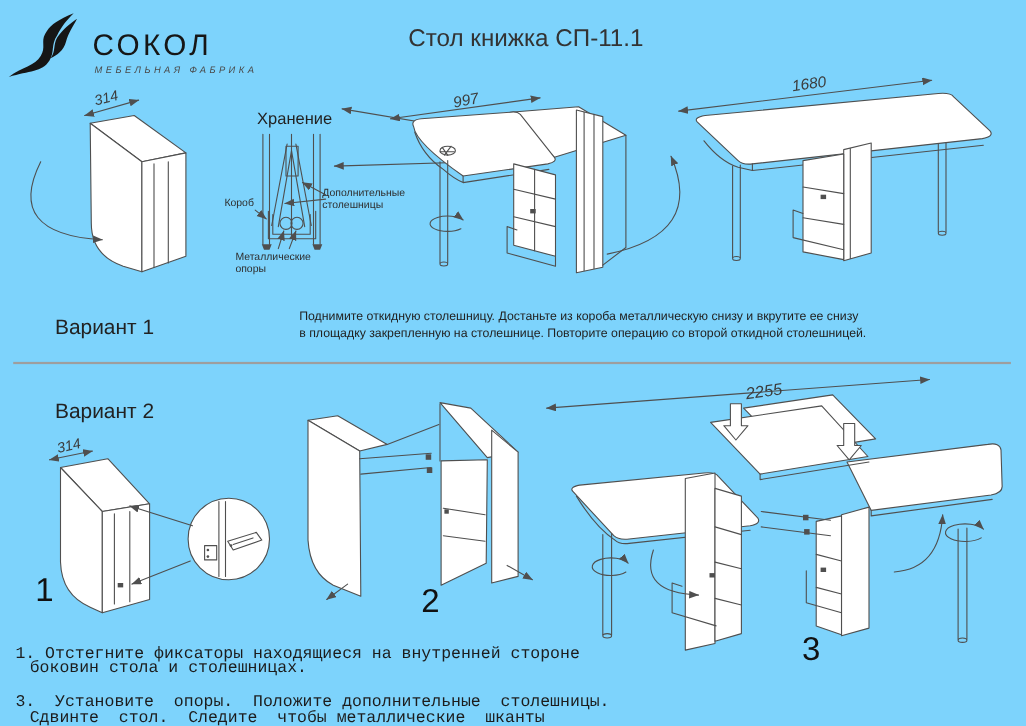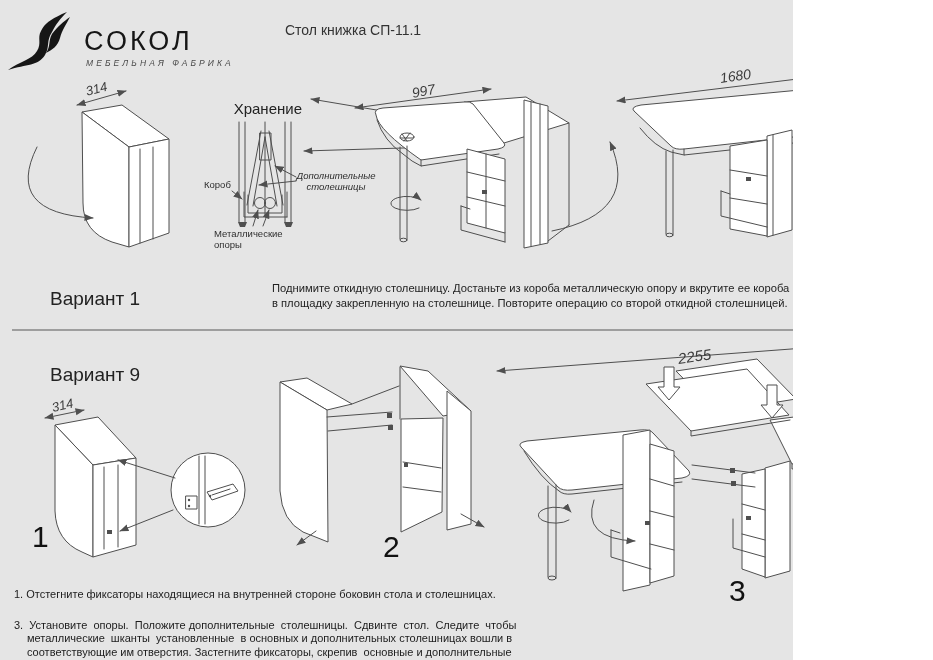--- a/index.html
+++ b/index.html
@@ -1,29 +1,29 @@
 <!DOCTYPE html>
 <html><head>
 <meta charset="utf-8">
 <style>
   html,body{margin:0;padding:0;background:#fff;}
-  .canvas{position:relative;width:793px;height:660px;background:#e5e5e5;overflow:hidden;
+  .canvas{position:relative;width:933px;height:660px;background:#7dd3fc;overflow:hidden;
           font-family:"Liberation Sans",sans-serif;color:#1e1e1e;}
   .t{position:absolute;white-space:pre-line;}
   .brand-name{font-size:27px;font-weight:500;letter-spacing:3px;color:#161616;}
   .brand-sub{font-size:8.5px;letter-spacing:3.1px;color:#4a4a4a;}
-  .page-title{font-size:14px;color:#333;text-align:left;}
+  .page-title{font-size:22px;color:#333;text-align:right;}
   .heading{font-size:19px;color:#222;margin-top:12px;}
   .para{font-size:11.2px;line-height:15px;color:#222;white-space:pre-wrap;}
   .small-label{font-size:9.5px;line-height:11px;color:#2e2e2e;}
   .dim{font-size:13px;font-style:italic;color:#3c3c3c;transform-origin:left center;}
   .stepnum{font-size:30px;color:#111;}
   .divider{position:absolute;height:2px;background:#9e9e9e;}
-  .instr-item{font-size:11px;line-height:13.2px;color:#1c1c1c;white-space:pre-wrap;
-              padding-left:13px;text-indent:-13px;}
+  .instr-item{font-size:15px;line-height:13.2px;color:#1c1c1c;white-space:pre-wrap;
+              padding-left:13px;text-indent:-13px;font-family:Liberation Mono, monospace;}
   svg.art{position:absolute;left:0;top:0;}
   .ln{fill:none;stroke:#4f4f4f;stroke-width:1;stroke-linejoin:round;stroke-linecap:round;}
   .solid{fill:#ffffff;stroke:#4f4f4f;stroke-width:1;stroke-linejoin:round;}
   .ink{fill:#4f4f4f;stroke:none;}
 </style>
 </head>
 <body>
 
 <div class="canvas">
 
@@ -178,32 +178,32 @@
   <div class="t brand-name" style="left:84px;top:26px;">СОКОЛ</div>
   <div class="t brand-sub" style="left:86px;top:58px;font-style:italic;">МЕБЕЛЬНАЯ ФАБРИКА</div>
   <div class="t page-title" style="left:285px;top:22px;width:300px;">Стол книжка СП-11.1</div>
 
   <div class="t dim" style="left:86px;top:84px;transform:rotate(-14deg);">314</div>
   <div class="t dim" style="left:412px;top:85px;transform:rotate(-11deg);font-size:14px;">997</div>
   <div class="t dim" style="left:720px;top:70px;transform:rotate(-8deg);font-size:14px;">1680</div>
 
   <div class="t" style="left:226px;top:100px;width:76px;text-align:right;font-size:15px;color:#222;">Хранение</div>
   <div class="t small-label" style="left:204px;top:179px;">Короб</div>
-  <div class="t small-label" style="left:293px;top:170px;width:86px;text-align:center;font-style:italic;">Дополнительные
+  <div class="t small-label" style="left:293px;top:170px;width:86px;">Дополнительные
 столешницы</div>
   <div class="t small-label" style="left:214px;top:228px;width:80px;text-align:left;">Металлические
 опоры</div>
 
   <div class="t heading" style="left:50px;top:276px;">Вариант 1</div>
-  <div class="t para" style="left:272px;top:281px;width:545px;">Поднимите откидную столешницу. Достаньте из короба металлическую опору и вкрутите ее короба
+  <div class="t para" style="left:272px;top:281px;width:545px;">Поднимите откидную столешницу. Достаньте из короба металлическую снизу и вкрутите ее снизу
 в площадку закрепленную на столешнице. Повторите операцию со второй откидной столешницей.</div>
 
   <div class="divider" style="left:12px;top:329px;width:907px;"></div>
 
-  <div class="t heading" style="left:50px;top:352px;">Вариант 9</div>
+  <div class="t heading" style="left:50px;top:352px;">Вариант 2</div>
 
   <div class="t dim" style="left:52px;top:400px;transform:rotate(-13deg);">314</div>
   <div class="t dim" style="left:678px;top:350px;transform:rotate(-8deg);font-size:15px;">2255</div>
 
   <div class="t stepnum" style="left:32px;top:520px;">1</div>
   <div class="t stepnum" style="left:383px;top:530px;">2</div>
   <div class="t stepnum" style="left:729px;top:574px;">3</div>
 
   <div class="t" style="left:14px;top:570px;width:552px;">
     <div class="instr-item">1. Отстегните фиксаторы находящиеся на внутренней стороне боковин стола и столешницах.</div>

